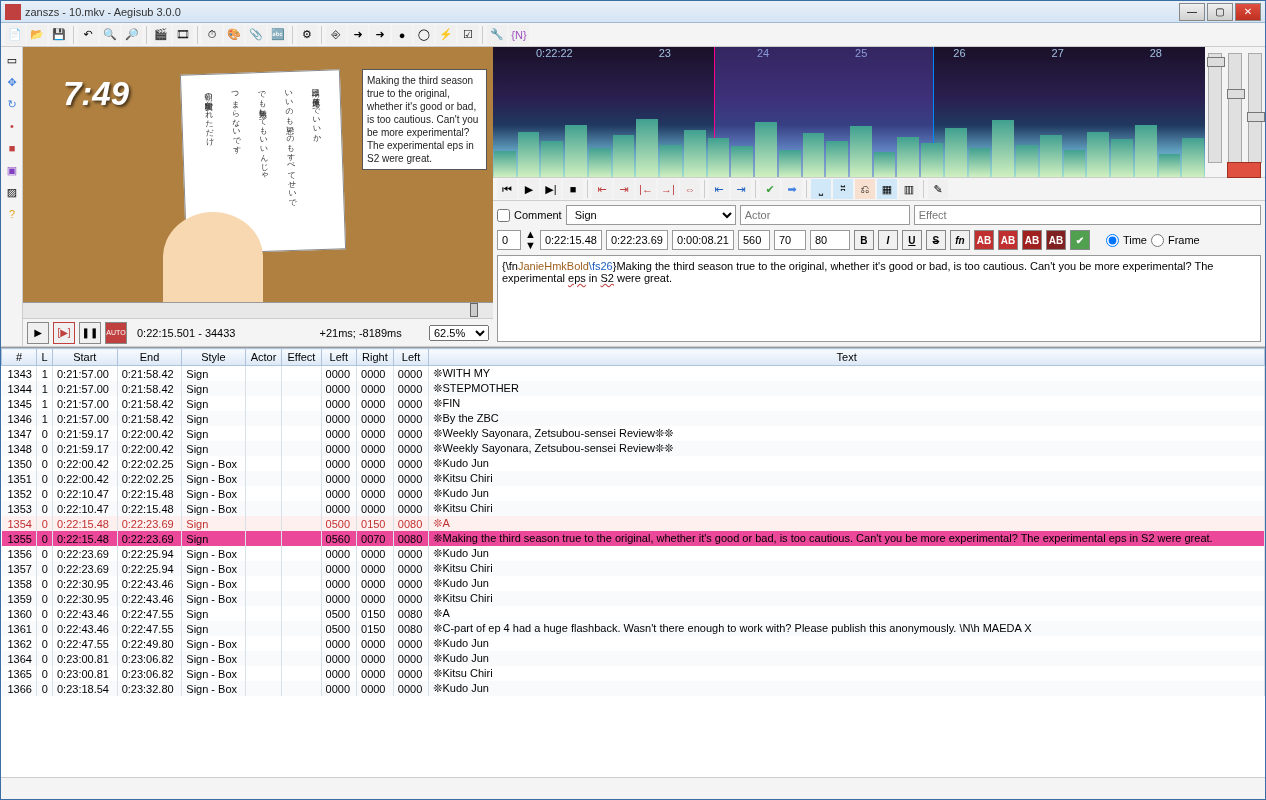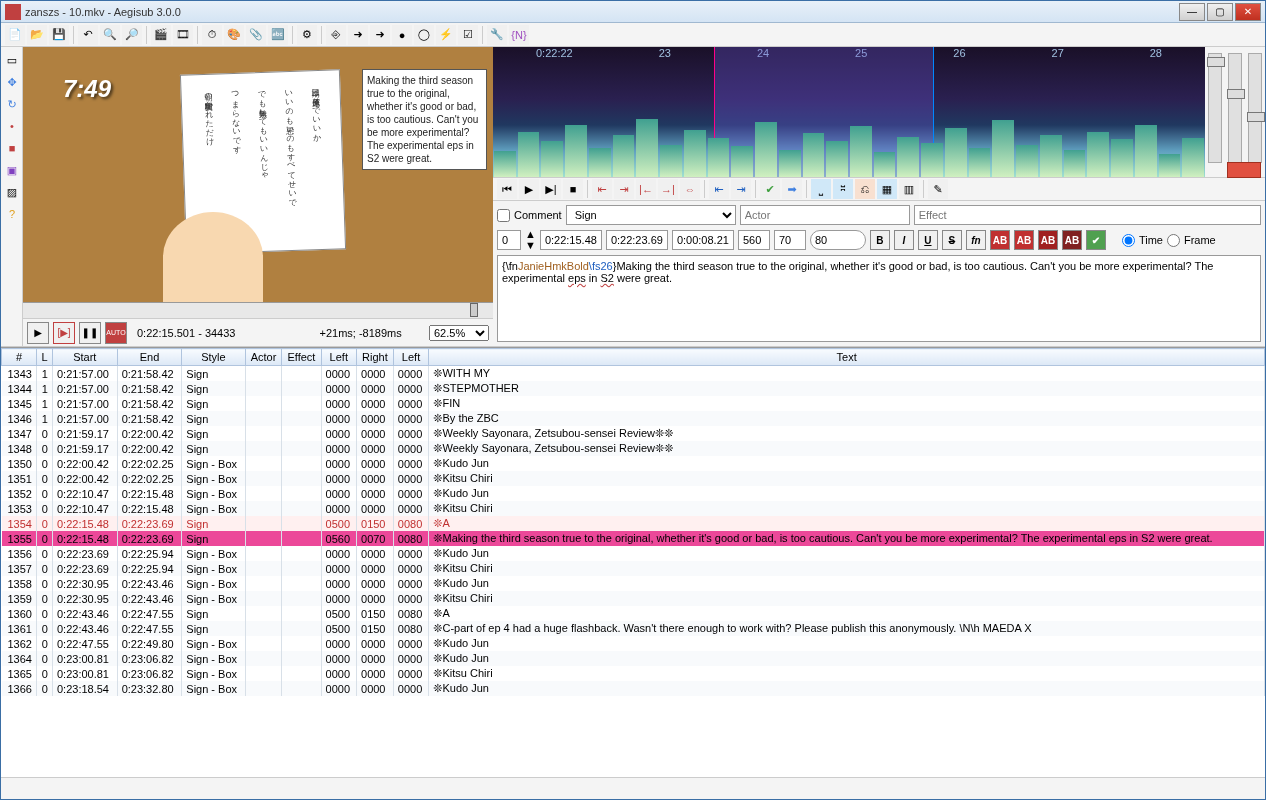--- a/index.html
+++ b/index.html
@@ -15,21 +15,21 @@
 .menubar span { padding: 3px 8px; cursor: default; }
 .toolbar { height: 24px; background: #f4f4f4; display: flex; align-items: center; padding: 0 4px; gap: 2px; border-bottom: 1px solid #ccc; }
 .tbtn { width: 20px; height: 20px; background: #f0f0f0; border: 1px solid transparent; display: inline-flex; align-items: center; justify-content: center; font-size: 11px; }
 .tsep { width: 1px; height: 18px; background: #ccc; margin: 0 2px; }
 .main { flex: 1; display: flex; flex-direction: column; }
 .upper { height: 300px; display: flex; border-bottom: 1px solid #ccc; }
 .left-icons { width: 22px; background: #f4f4f4; display: flex; flex-direction: column; gap: 4px; padding: 4px 2px; border-right: 1px solid #ccc; }
 .left-icons .ic { width: 18px; height: 18px; display: flex; align-items: center; justify-content: center; font-size: 11px; }
 .video-area { width: 470px; background: #000; display: flex; flex-direction: column; position: relative; }
 .video-frame { flex: 1; position: relative; background: #b08040; }
-.video-time { position: absolute; top: 28px; left: 40px; color: #fff; font-size: 24px; font-weight: bold; font-style: italic; text-shadow: 2px 2px 3px rgba(0,0,0,.6); }
+.video-time { position: absolute; top: 28px; left: 40px; color: #fff; font-size: 33px; font-weight: bold; font-style: italic; text-shadow: 2px 2px 3px rgba(0,0,0,.6); }
 .video-note { position: absolute; top: 25px; left: 160px; width: 160px; height: 180px; background: #fff; border: 1px solid #888; transform: rotate(-2deg); }
 .video-note-lines { position: absolute; inset: 12px; display: flex; justify-content: space-around; }
 .video-note-lines span { writing-mode: vertical-rl; font-size: 8px; color: #333; }
 .video-caption { position: absolute; top: 22px; right: 6px; width: 125px; background: #fff; border: 1px solid #555; padding: 4px; font-size: 10px; line-height: 1.3; color: #222; }
 .video-hand { position: absolute; bottom: 0; left: 140px; width: 100px; height: 90px; background: #f8d8b0; border-radius: 50% 50% 0 0; }
 .video-seekbar { height: 16px; background: #e8e8e8; border-top: 1px solid #999; position: relative; }
 .video-seekbar .thumb { position: absolute; left: 95%; top: 0; width: 8px; height: 14px; background: #ccc; border: 1px solid #666; }
 .video-ctrls { height: 28px; background: #f4f4f4; display: flex; align-items: center; padding: 0 4px; gap: 4px; border-top: 1px solid #ccc; }
 .pbtn { width: 22px; height: 22px; background: #f0f0f0; border: 1px solid #888; display: flex; align-items: center; justify-content: center; font-size: 10px; }
 .pbtn.red { border-color: #c04040; color: #c04040; }
@@ -254,21 +254,21 @@
             <input type="text" style="width: 24px;" value="0">
             <div style="display:flex;flex-direction:column;font-size:6px;line-height:1">
                 <span>▲</span>
                 <span>▼</span>
               </div>
             <input type="text" style="width: 62px;" value="0:22:15.48">
             <input type="text" style="width: 62px;" value="0:22:23.69">
             <input type="text" style="width: 62px;" value="0:00:08.21">
             <input type="text" style="width: 32px;" value="560">
             <input type="text" style="width: 32px;" value="70">
-            <input type="text" style="width: 56px; border-radius: 10px;" value="80">
+            <input type="text" style="width: 40px;" value="80">
             <div class="sbtn">B</div>
             <div class="sbtn" style="font-style:italic">I</div>
             <div class="sbtn" style="text-decoration:underline">U</div>
             <div class="sbtn" style="text-decoration:line-through">S</div>
             <div class="sbtn" style="font-style:italic">fn</div>
             <div class="sbtn red">AB</div>
             <div class="sbtn red">AB</div>
             <div class="sbtn red" style="background:#a02020">AB</div>
             <div class="sbtn red" style="background:#802020">AB</div>
             <div class="sbtn green">✔</div>

